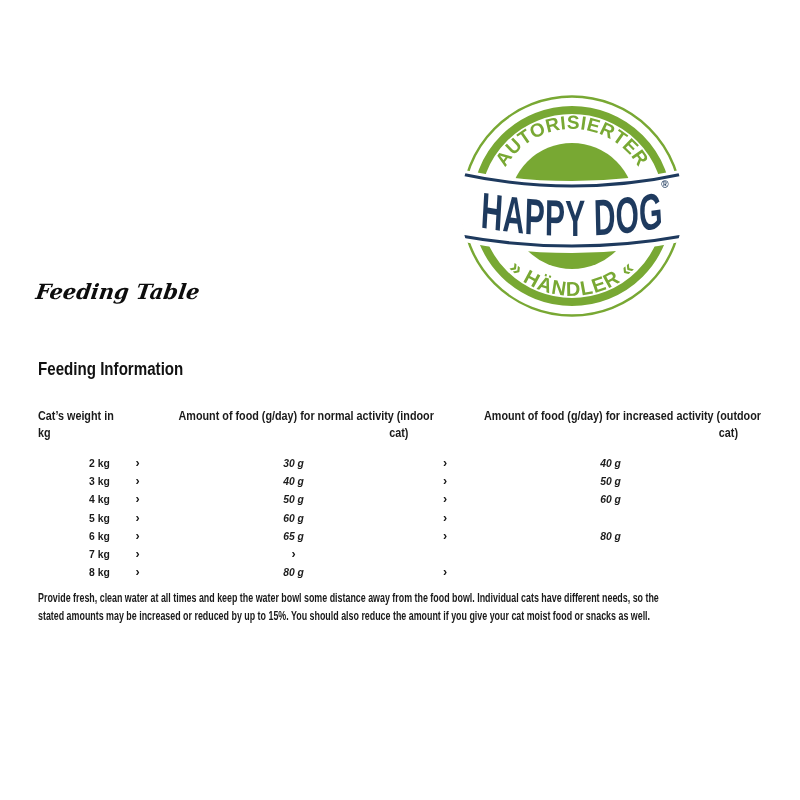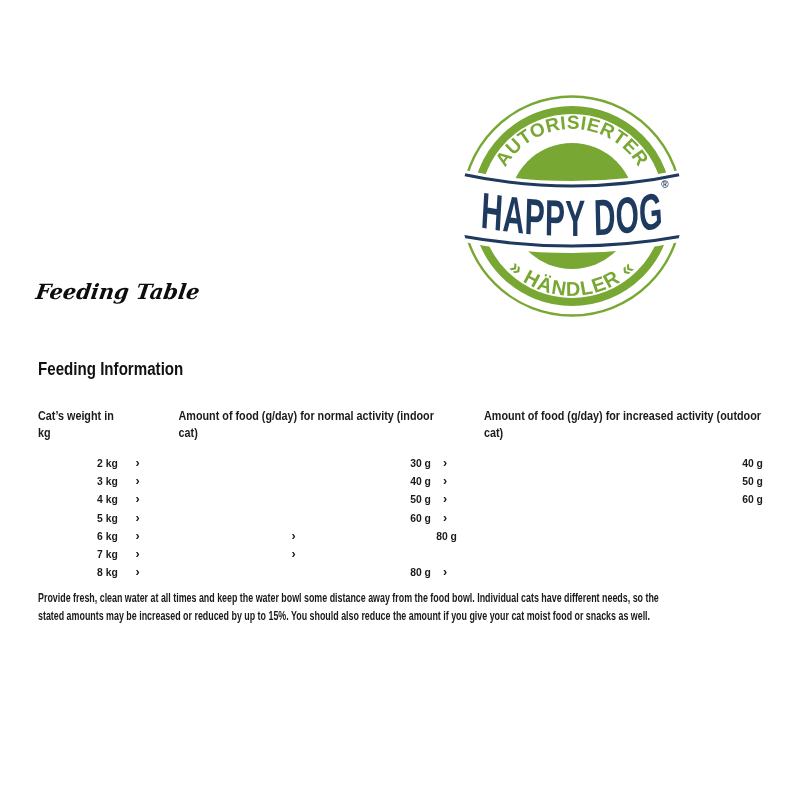--- a/index.html
+++ b/index.html
@@ -31,32 +31,32 @@
   
   .feeding-table { position:absolute; left:38px; width:726px; }
   .grid-row {
     display:grid;
     grid-template-columns:82px 35px 277px 26px 306px;
     width:726px;
   }
   .table-header { top:407px; font-size:13px; font-weight:bold; line-height:17px; }
   .th { overflow:visible; }
   .th.c-left   { text-align:left; }
-  .th.c-center { text-align:left; }
+  .th.c-center { text-align:right; }
   .th-line { display:block; white-space:nowrap; transform:scaleX(0.83); }
   .th.c-left  .th-line { transform-origin:left top; }
   .th.c-center .th-line { transform-origin:center top; }
 
   .table-rows { position:absolute; left:38px; top:454px; width:726px; }
   .table-rows .grid-row { height:18.2px; align-items:center; font-size:11.5px; font-weight:bold; }
-  .cell-weight { text-align:right;margin-left:44px; }
+  .cell-weight { text-align:center;margin-left:44px; }
   .cell-weight span, .cell-value span { display:inline-block; transform:scaleX(0.9); white-space:nowrap; }
   .cell-weight span { transform-origin:left center; }
   .cell-arrow { text-align:center; font-size:12.5px; }
-  .cell-value { text-align:right; }
+  .cell-value { text-align:center;font-style:italic; }
   .cell-value span { transform-origin:center center; }
 
   
   .footer-note {
     position:absolute; left:38px; top:589px;
     font-size:12px; font-weight:bold; line-height:18px; color:#1a1a1a;
   }
   .footer-line { white-space:nowrap; transform:scaleX(0.74); transform-origin:left top; display:block; }
 </style>
 </head>
@@ -150,20 +150,21 @@
   <div class="grid-row">
     <div class="cell-weight"><span>5 kg</span></div>
     <div class="cell-arrow">›</div>
     <div class="cell-value"><span>60 g</span></div>
     <div class="cell-arrow">›</div>
   </div>
 
   <div class="grid-row">
     <div class="cell-weight"><span>6 kg</span></div>
     <div class="cell-arrow">›</div>
+    <div class="cell-value"><span>65 g</span></div>
     <div class="cell-arrow">›</div>
     <div class="cell-value"><span>80 g</span></div>
   </div>
 
   <div class="grid-row">
     <div class="cell-weight"><span>7 kg</span></div>
     <div class="cell-arrow">›</div>
     <div class="cell-arrow">›</div>
   </div>
 

